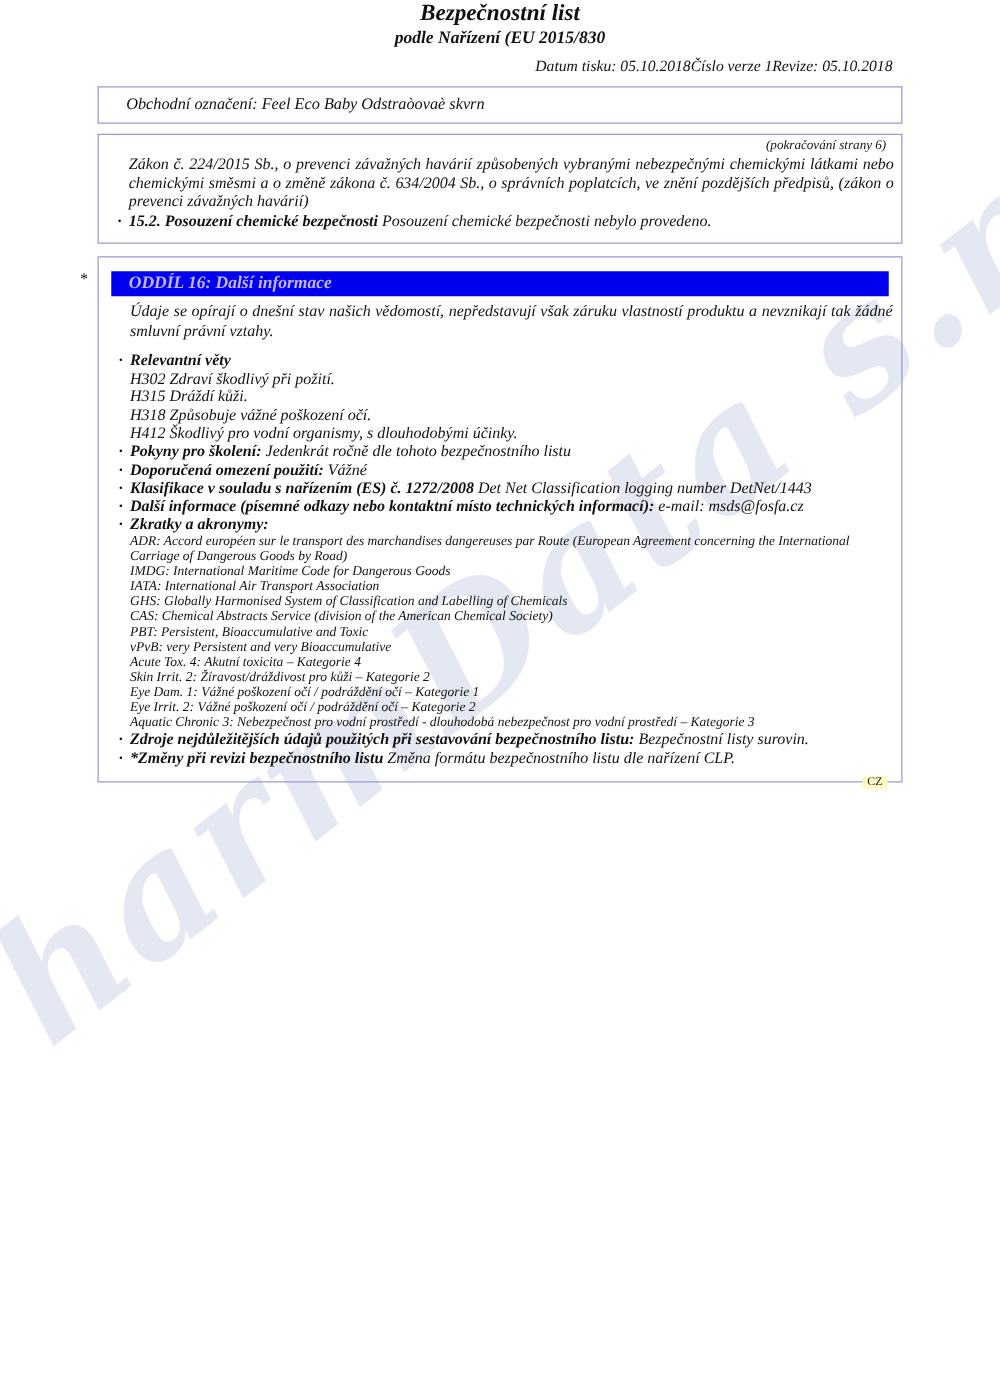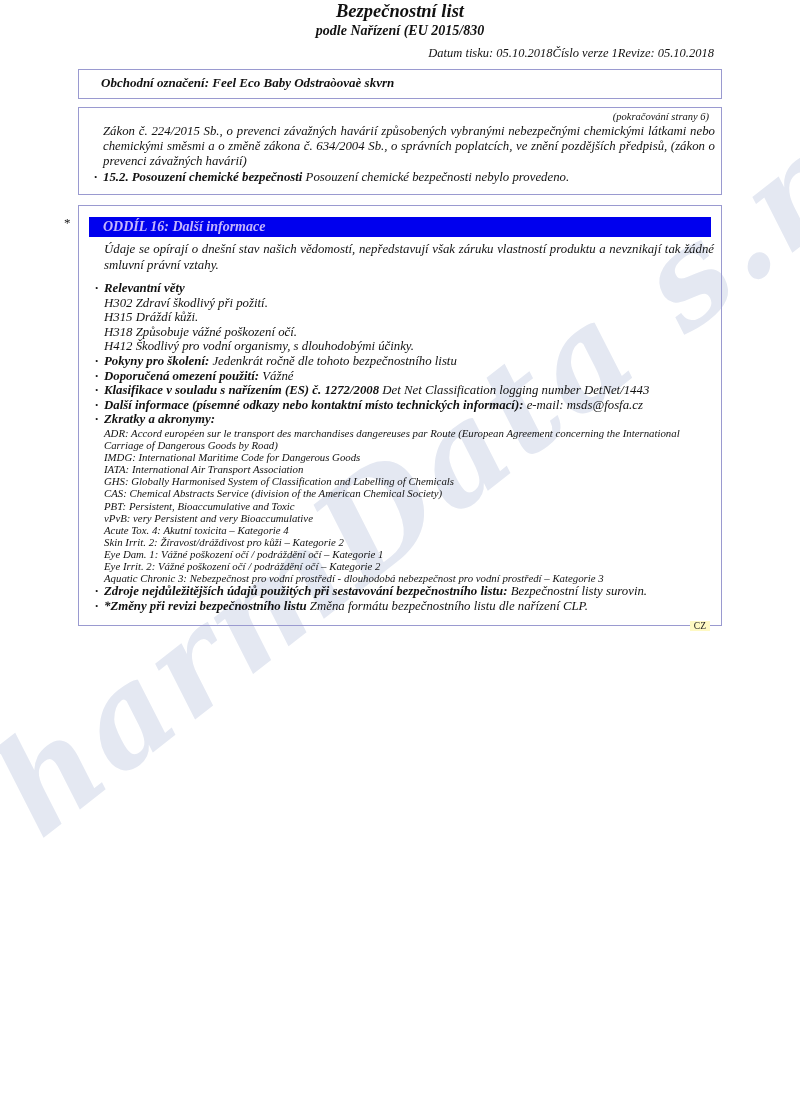--- a/index.html
+++ b/index.html
@@ -58,21 +58,21 @@
   .box{
     width:644px;
     margin:0 auto;
     box-sizing:border-box;
     border:1px solid #9a9ad0;
     background:transparent;
   }
   .box1{
     margin-top:8px;
     padding:5px 10px 7px 22px;
-    font-weight:bold;
+    font-weight:normal;
     font-size:13px;
   }
   .box2{
     margin-top:8px;
     padding:3px 10px 9px 24px;
   }
   .continuation-note{
     text-align:right;
     font-size:10.5px;
     margin-right:2px;

